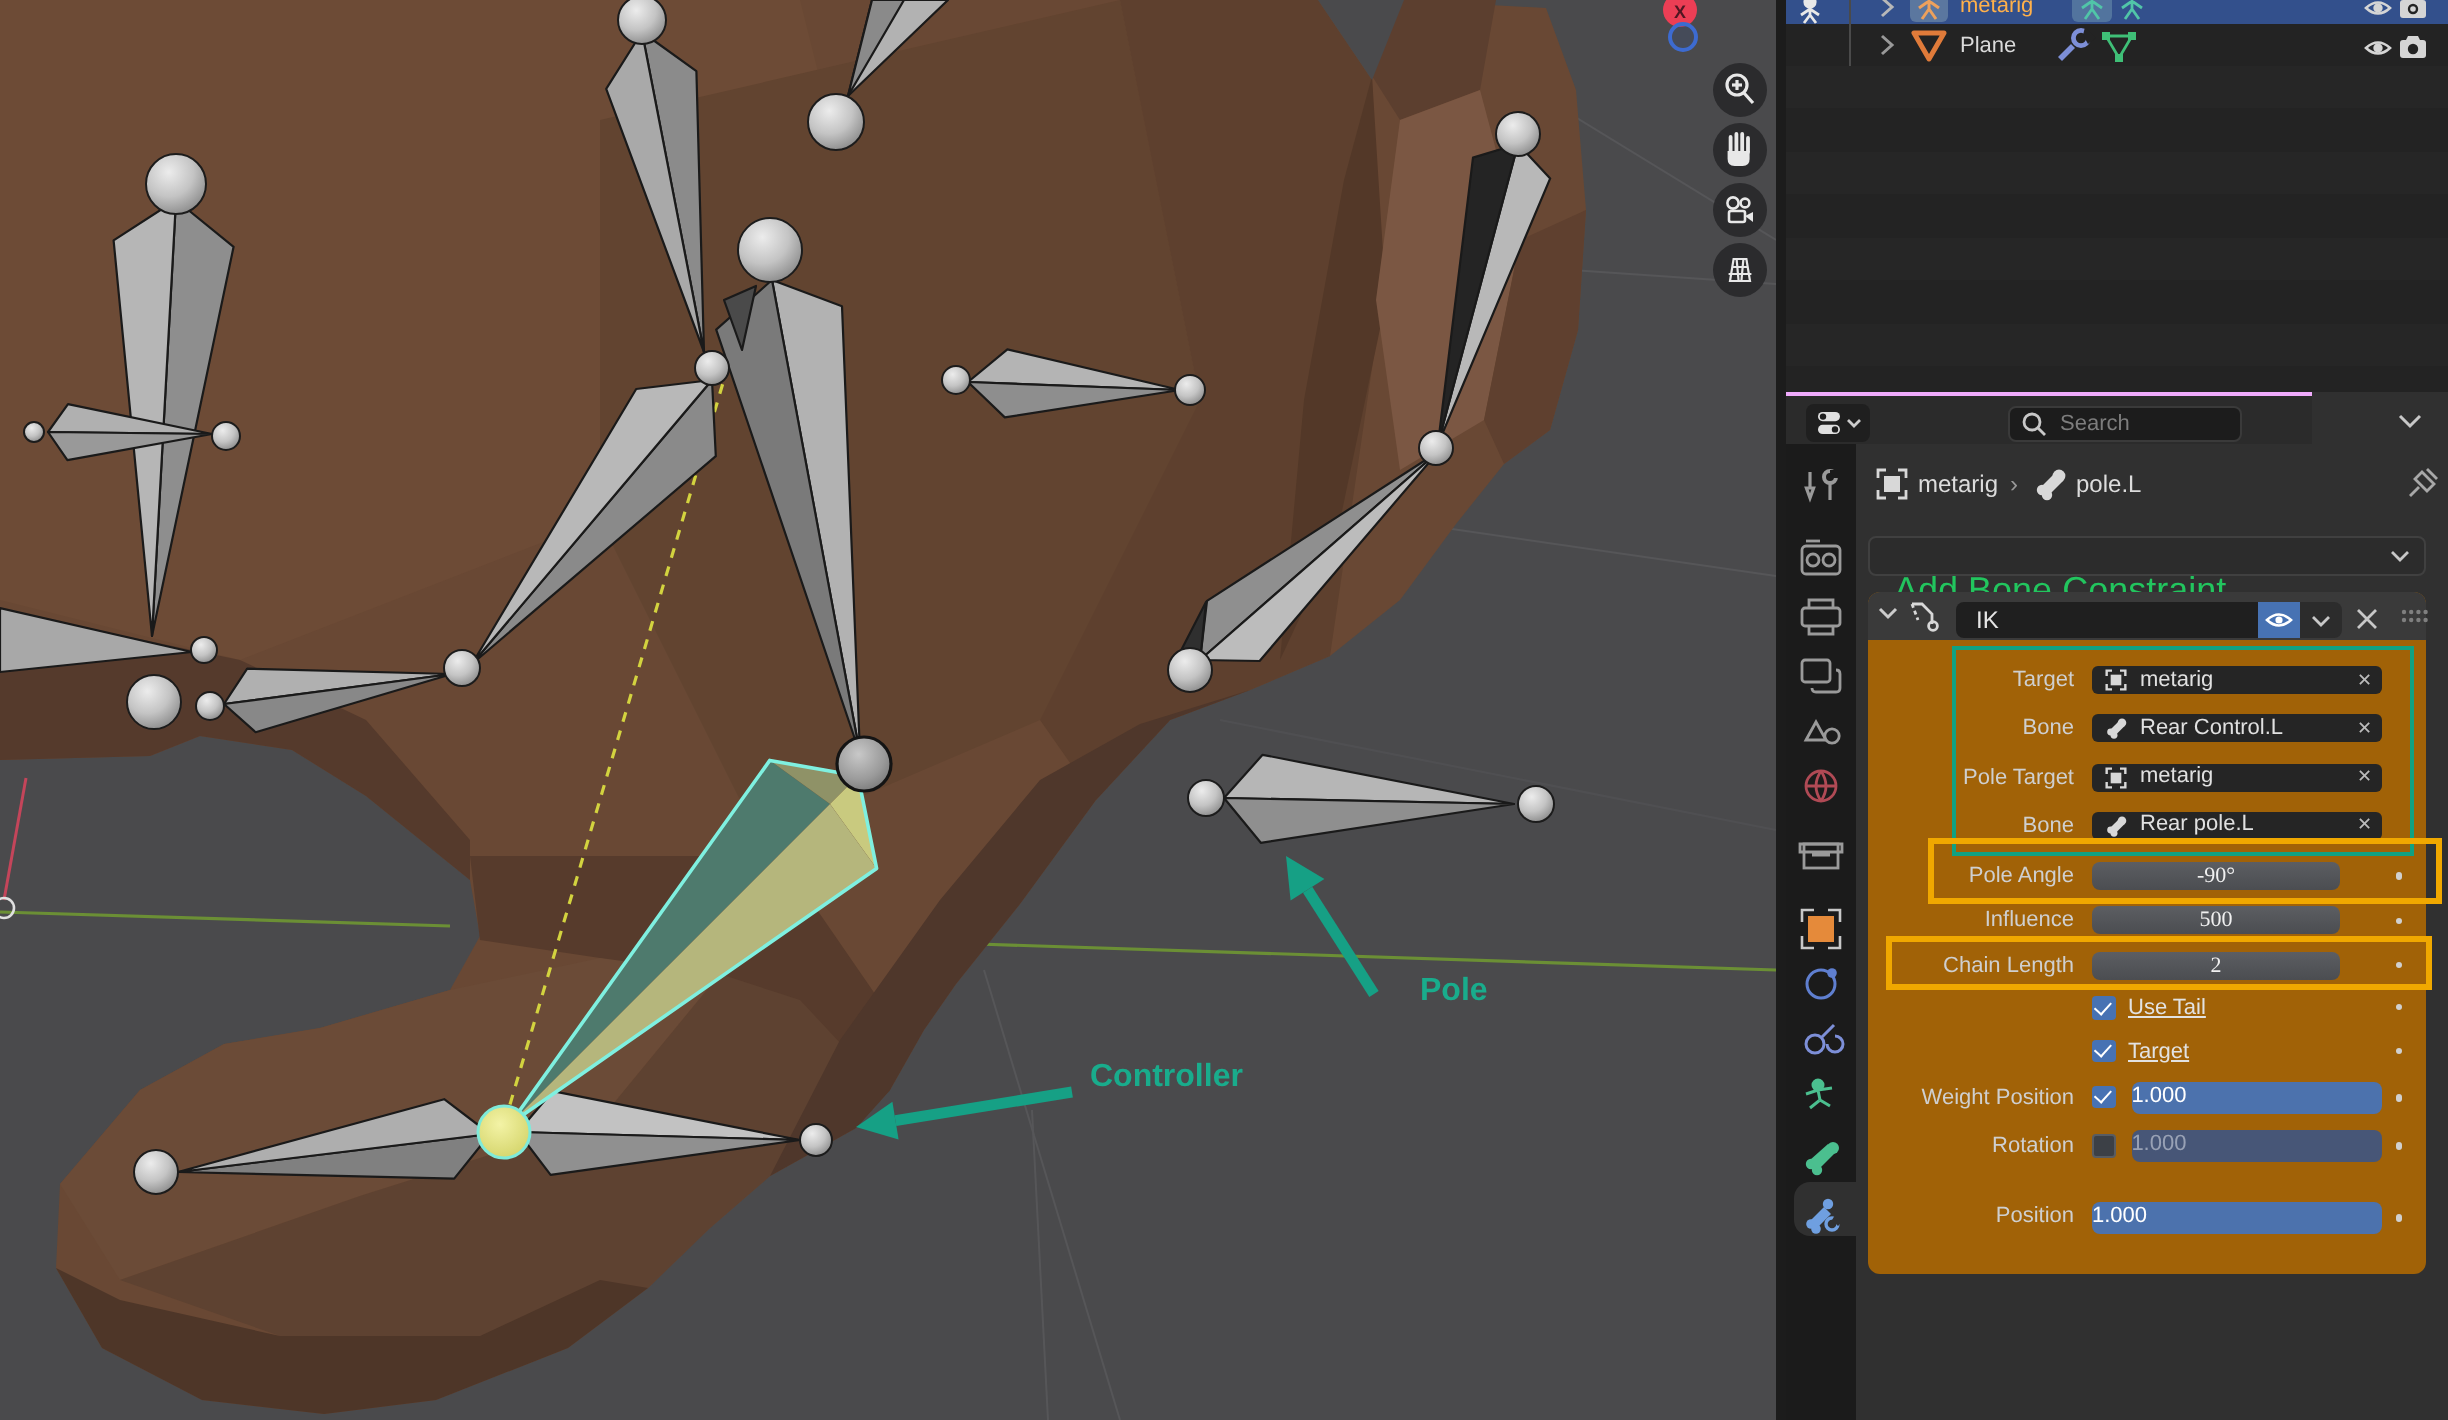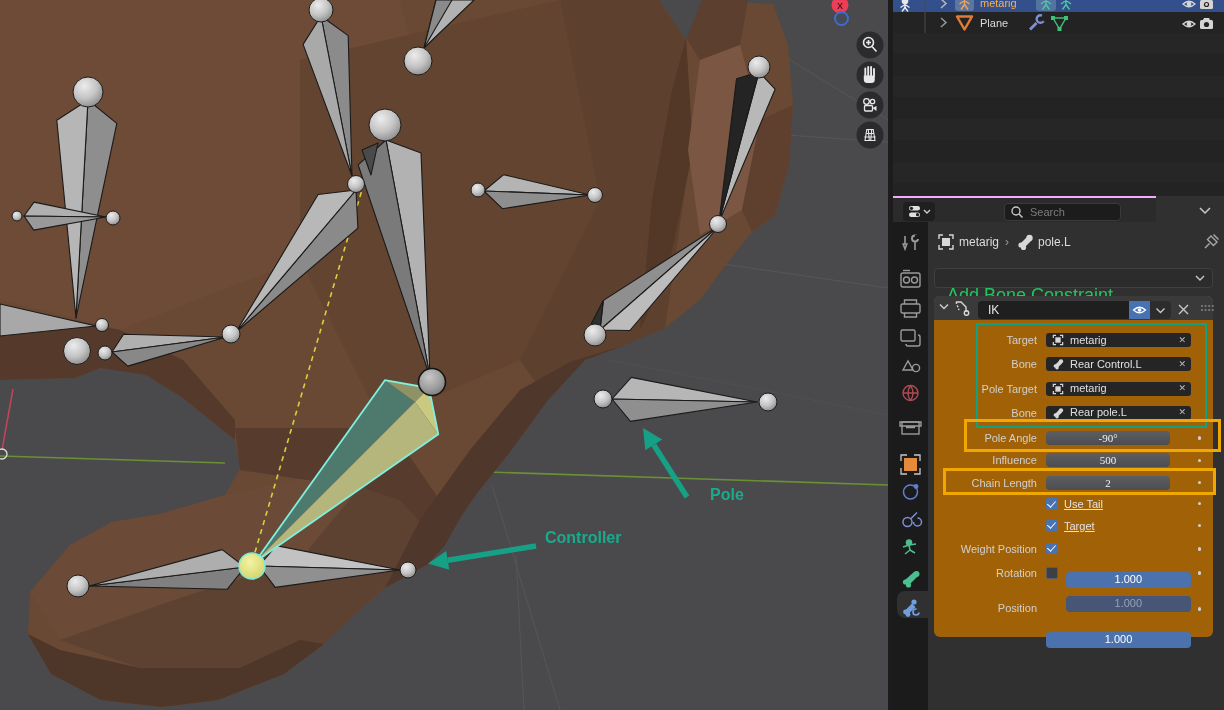--- a/index.html
+++ b/index.html
@@ -7,21 +7,21 @@
 .lbl{position:absolute;right:176px;color:#cfcfcf;font-size:11px;line-height:12px;white-space:nowrap;}
 .nf{position:absolute;left:112px;width:145px;height:14px;background:#252525;border-radius:3px;color:#e0e0e0;font-size:11px;}
 .fic{position:absolute;left:6px;top:1px;}
 .ft{position:absolute;left:24px;top:0.5px;line-height:13px;}
 .fx{position:absolute;right:5px;top:0.5px;line-height:13px;color:#bbbbbb;font-size:9px;}
 .numf{position:absolute;left:112px;width:124px;height:14px;background:linear-gradient(#5c5e62,#4b4d51);border-radius:4px;color:#f0f0f0;font-size:11px;text-align:center;line-height:14px;font-family:Liberation Serif, serif;}
 .cb{position:absolute;left:112px;width:11.5px;height:11.5px;background:#4772b3;border-radius:2px;}
 .cb::after{content:"";position:absolute;left:3.2px;top:0.6px;width:3.5px;height:7px;border:solid #ffffff;border-width:0 1.6px 1.6px 0;transform:rotate(42deg);}
 .cbe{position:absolute;left:112px;width:11.5px;height:11.5px;background:#3c4046;border:1px solid #585c62;border-radius:2px;box-sizing:border-box;}
 .cbl{position:absolute;left:130px;color:#e2e2e2;font-size:11px;line-height:12px;text-decoration:underline;}
-.slider{position:absolute;left:112px;width:145px;height:15.5px;background:#4c72ad;border-radius:4px;color:#ffffff;font-size:11px;text-align:center;line-height:15.5px;margin-top:31px;}
+.slider{position:absolute;left:112px;width:145px;height:15.5px;background:#4c72ad;border-radius:4px;color:#ffffff;font-size:11px;text-align:left;line-height:15.5px;}
 .dot{position:absolute;left:263.5px;width:3.6px;height:3.6px;background:#d0d0d0;border-radius:50%;}
 </style></head>
 <body>
 <div id="page">
 <svg class="abs" style="left:0;top:0" width="888" height="710" viewBox="0 0 888 710">
 <defs>
 <radialGradient id="sp" cx="0.38" cy="0.3" r="0.75">
 <stop offset="0" stop-color="#ececec"></stop>
           <stop offset="0.55" stop-color="#c4c4c4"></stop>
           <stop offset="1" stop-color="#8a8a8a"></stop>

